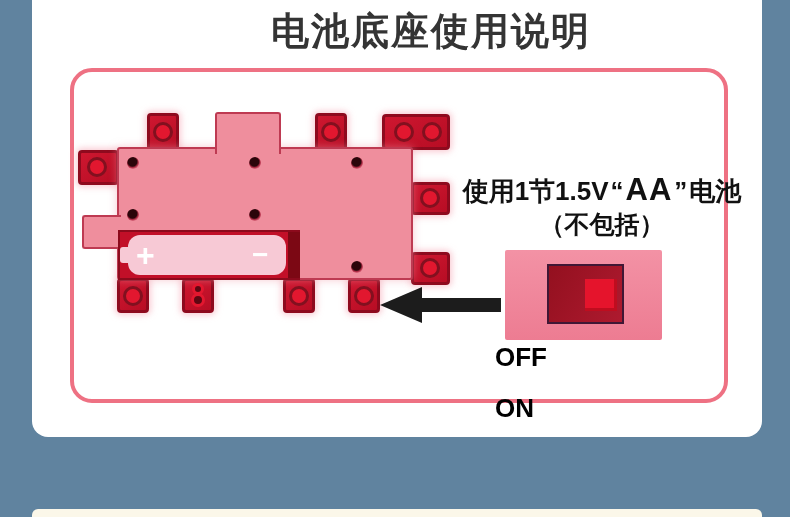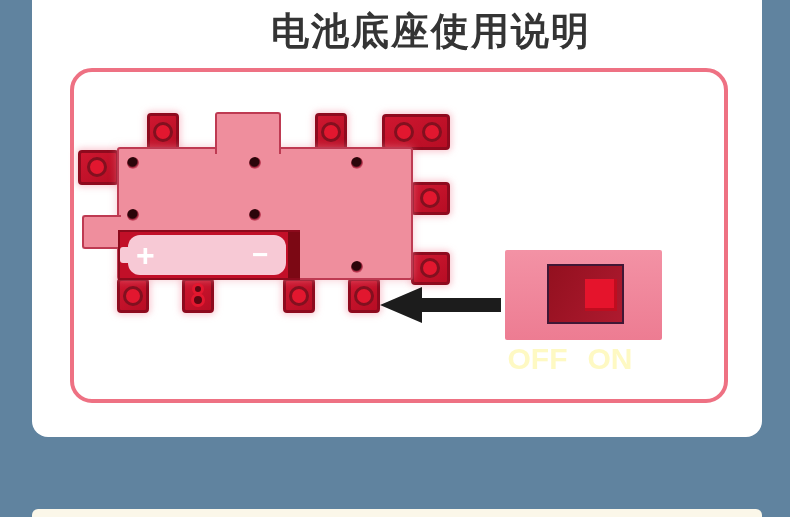--- a/index.html
+++ b/index.html
@@ -41,21 +41,21 @@
         box-sizing:border-box;z-index:4;}
 
   
   .switch{position:absolute;left:505px;top:250px;width:157px;height:90px;
         background:linear-gradient(180deg,#F392A5,#ED7C92);border-radius:2px;z-index:2;}
   .recess{position:absolute;left:42px;top:14px;width:77px;height:60px;
         background:linear-gradient(120deg,#93101F,#AE1A2F);border:2px solid #401735;box-sizing:border-box;}
   .knob{position:absolute;left:36px;top:13px;width:32px;height:32px;background:#E5142C;
         box-shadow:inset -3px -3px 0 rgba(120,0,10,.35);}
   .onoff{position:absolute;left:495px;top:342px;width:150px;display:flex;gap:20px;
-        justify-content:center;font-size:30px;font-weight:800;color:#fef9c3;z-index:2;}
+        justify-content:center;font-size:26px;font-weight:800;color:#000000;z-index:2;flex-direction:column;}
 
   
   .spec{position:absolute;left:452px;top:174px;width:300px;text-align:center;color:#111111;z-index:2;}
   .spec-line1{font-size:26px;font-weight:bold;line-height:32px;white-space:nowrap;}
   .spec-line1 .aa{font-size:31px;letter-spacing:1px;}
   .spec-line1 .q{margin:0 2px;}
   .spec-line2{font-size:25px;font-weight:bold;line-height:30px;margin-top:2px;}
 
   .arrow{position:absolute;left:378px;top:285px;z-index:5;}
 </style>
@@ -107,20 +107,26 @@
     <div class="screw" style="left:351px;top:261px;"></div>
 
     <div class="compartment"></div>
     <div class="contact"></div>
     <div class="battery-nub"></div>
     <div class="battery"></div>
     <span class="pole" style="left:136px;top:237px;font-size:32px;">+</span>
     <span class="pole" style="left:252px;top:239px;font-size:28px;">−</span>
   </div>
 
+  <div class="spec">
+    <div class="spec-line1">
+      <span>使用1节1.5V</span><span class="q">“</span><span class="aa">AA</span><span class="q">”</span><span>电池</span>
+    </div>
+    <div class="spec-line2">（不包括）</div>
+  </div>
 
   <svg class="arrow" width="125" height="40" viewBox="0 0 125 40">
     <polygon points="2,20 44,2 44,13 123,13 123,27 44,27 44,38" fill="#1C1C1C"></polygon>
   </svg>
 
   <div class="switch">
     <div class="recess">
       <div class="knob"></div>
     </div>
   </div>

